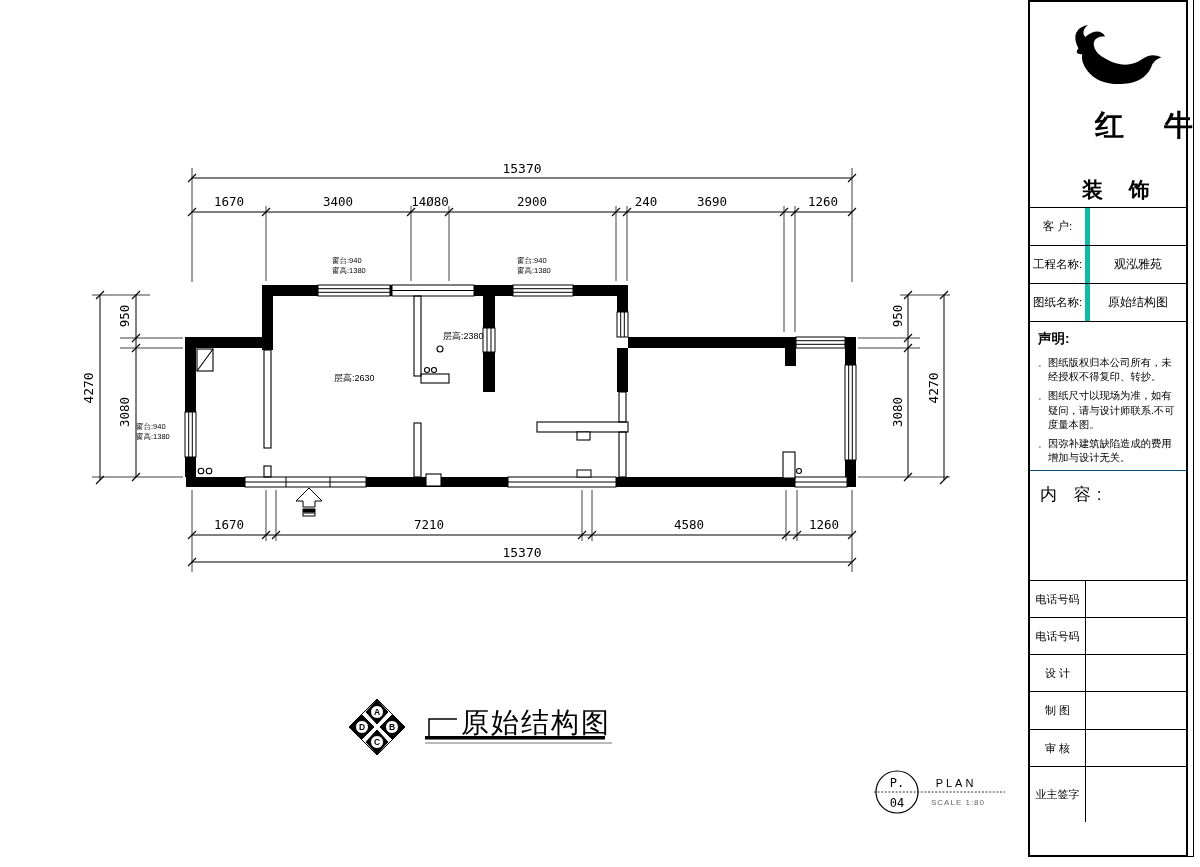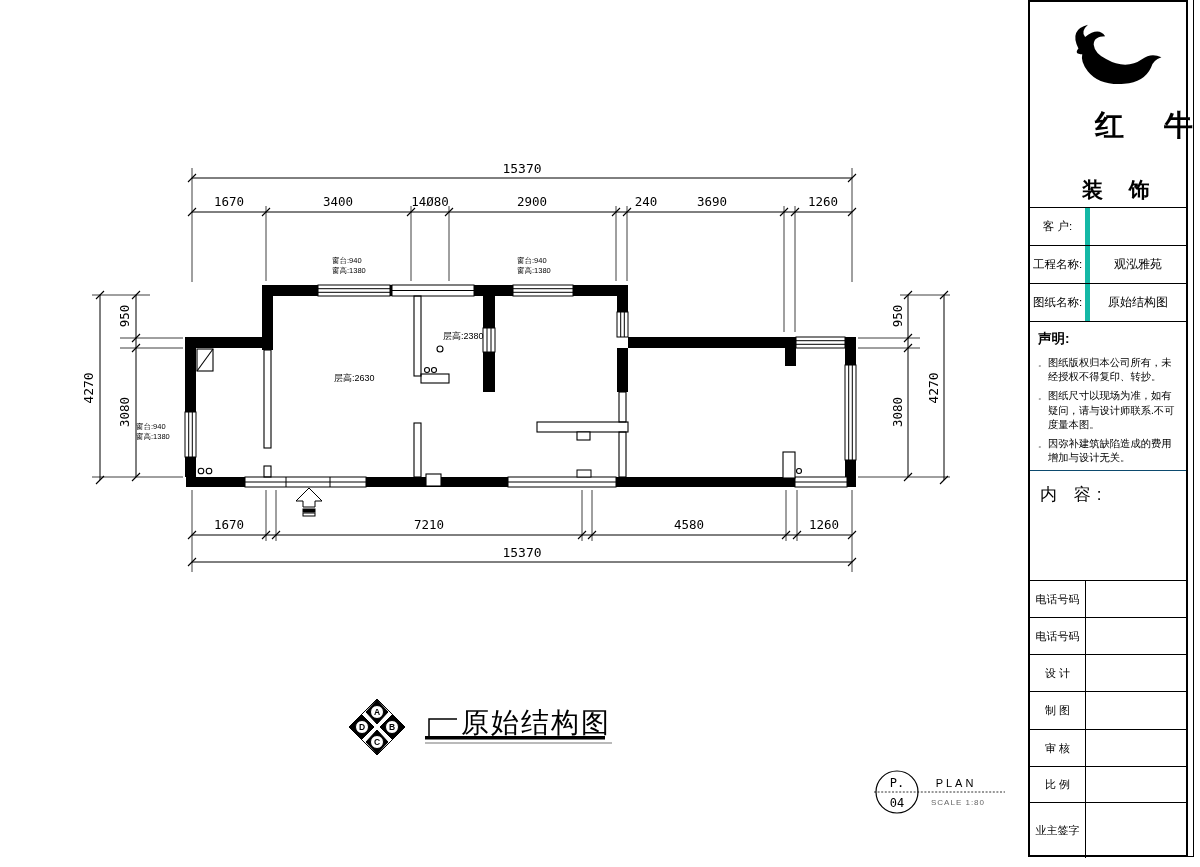--- a/index.html
+++ b/index.html
@@ -272,24 +272,20 @@
       <div class="val"></div>
     </div>
     <div class="info-row" style="height:37px">
       <div class="lab">制  图</div>
       <div class="val"></div>
     </div>
     <div class="info-row" style="height:36px">
       <div class="lab">审  核</div>
       <div class="val"></div>
     </div>
-    <div class="info-row" style="height:35px">
-      <div class="lab">比  例</div>
-      <div class="val"></div>
-    </div>
     <div class="info-row" style="height:55px">
       <div class="lab">业主签字</div>
       <div class="val"></div>
     </div>
   </div>
 
   <div class="tb-line2"></div>
   <div class="tb-bot"></div>
 </div>
 

